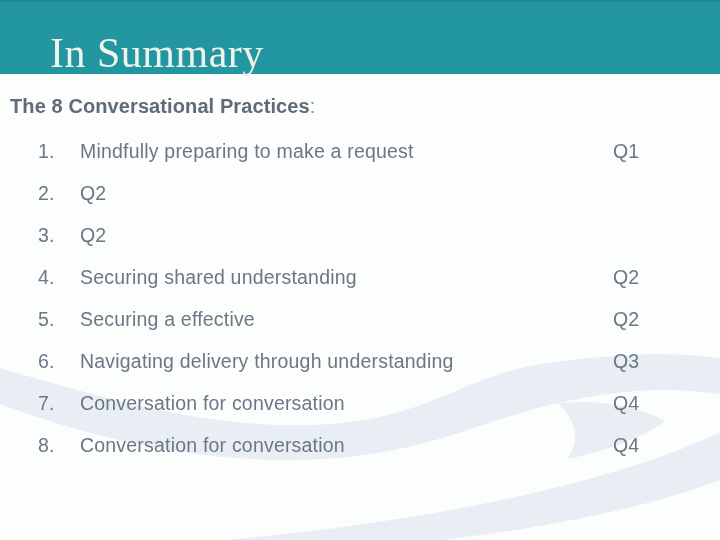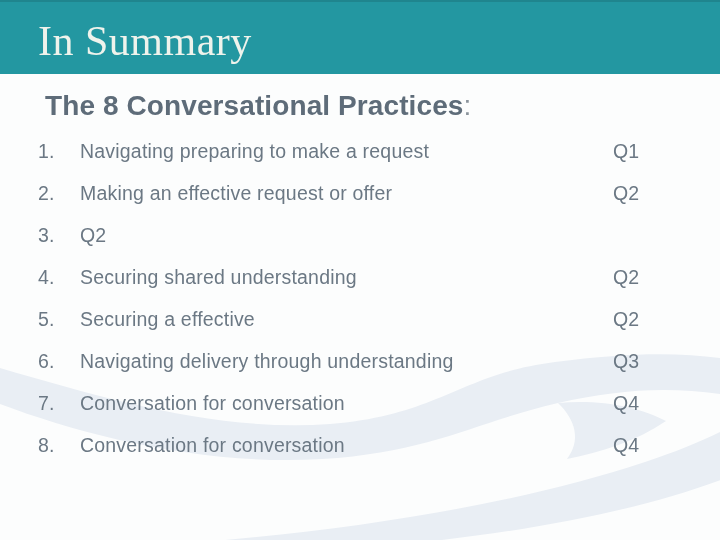--- a/index.html
+++ b/index.html
@@ -26,35 +26,35 @@
 
   header.band {
     position: relative;
     z-index: 1;
     height: 74px;
     background: var(--header-teal, #2397a1);
     border-top: 2px solid var(--header-top-edge, #1f858e);
     box-sizing: border-box;
   }
   h1.title {
-    margin: 0;
+    margin: 12px;
     padding: 16px 0 0 38px;
     font-family: "Liberation Serif", serif;
     font-weight: 400;
     font-size: 42px;
     line-height: 46px;
     letter-spacing: 0.5px;
     color: var(--title-text, #eff3ec);
   }
 
   main.content { position: relative; z-index: 1; }
 
   h2.subtitle {
-    margin: 20px 0 0 45px;
-    font-size: 28px;
+    margin: 20px 0 0 10px;
+    font-size: 20px;
     line-height: 24px;
     font-weight: 700;
     color: var(--subtitle-text, #5e6c79);
     letter-spacing: 0.1px;
   }
   h2.subtitle .colon {
     font-weight: 400;
     color: var(--subtitle-colon, #8a939b);
   }
 
@@ -97,26 +97,25 @@
   <header class="band">
     <h1 class="title">In Summary</h1>
   </header>
 
   <main class="content">
     <h2 class="subtitle"><span>The 8 Conversational Practices</span><span class="colon">:</span></h2>
 
     <ol class="practices">
       <li>
         <span class="num">1.</span>
-        <span class="label">Navigating preparing to make a request</span>
+        <span class="label">Mindfully preparing to make a request</span>
         <span class="q">Q1</span>
       </li>
       <li>
         <span class="num">2.</span>
-        <span class="label">Making an effective request or offer</span>
         <span class="q">Q2</span>
       </li>
       <li>
         <span class="num">3.</span>
         <span class="q">Q2</span>
       </li>
       <li>
         <span class="num">4.</span>
         <span class="label">Securing shared understanding</span>
         <span class="q">Q2</span>

